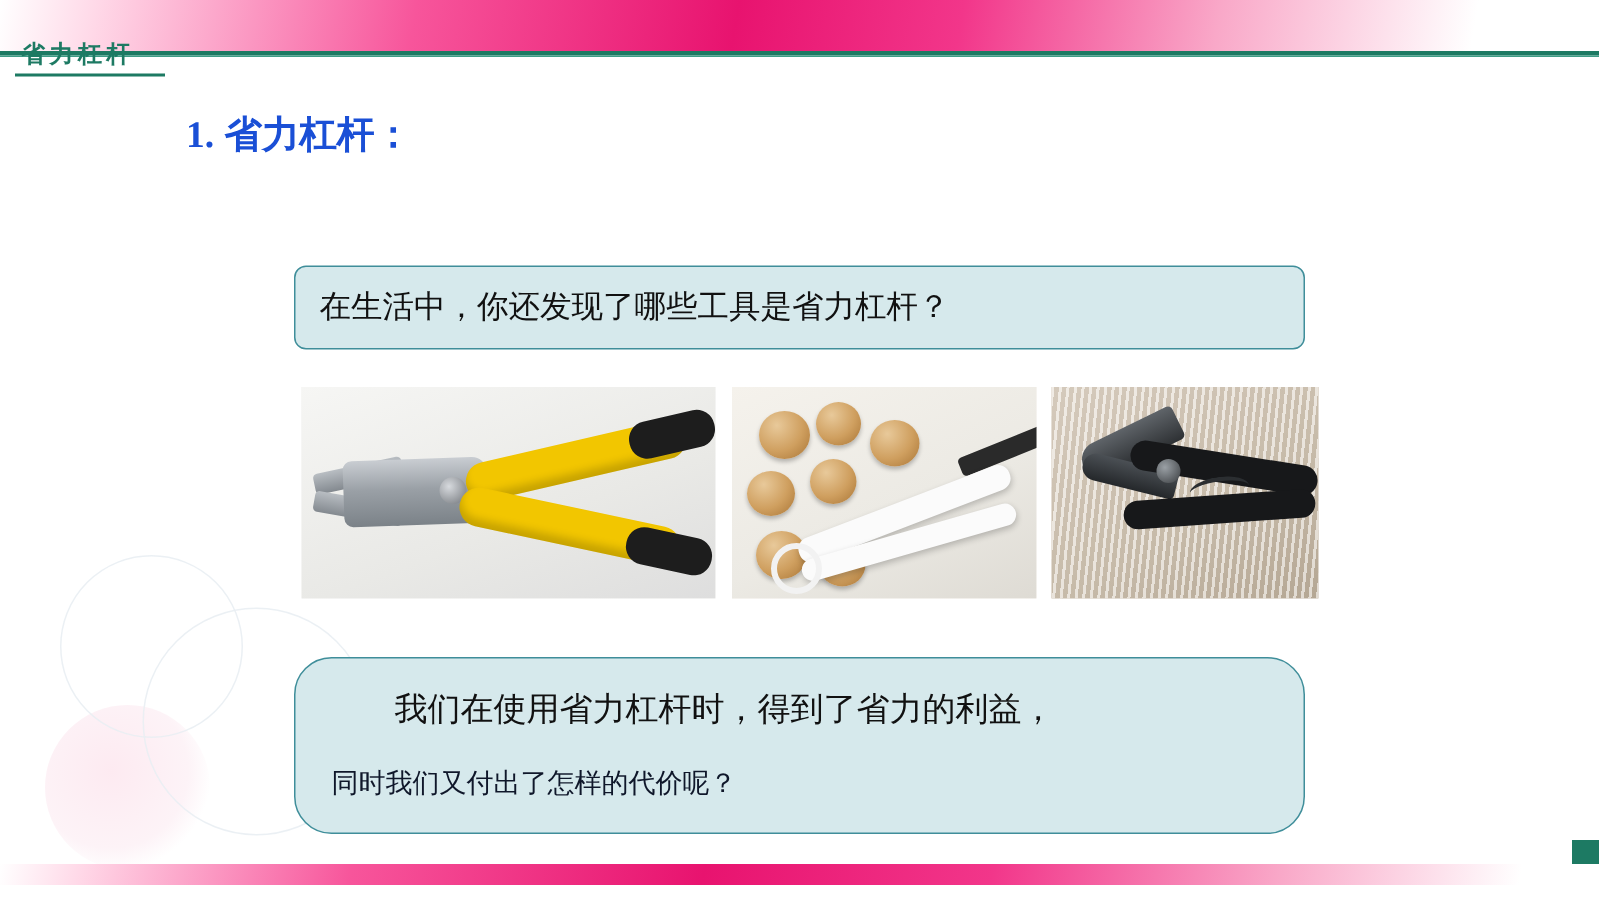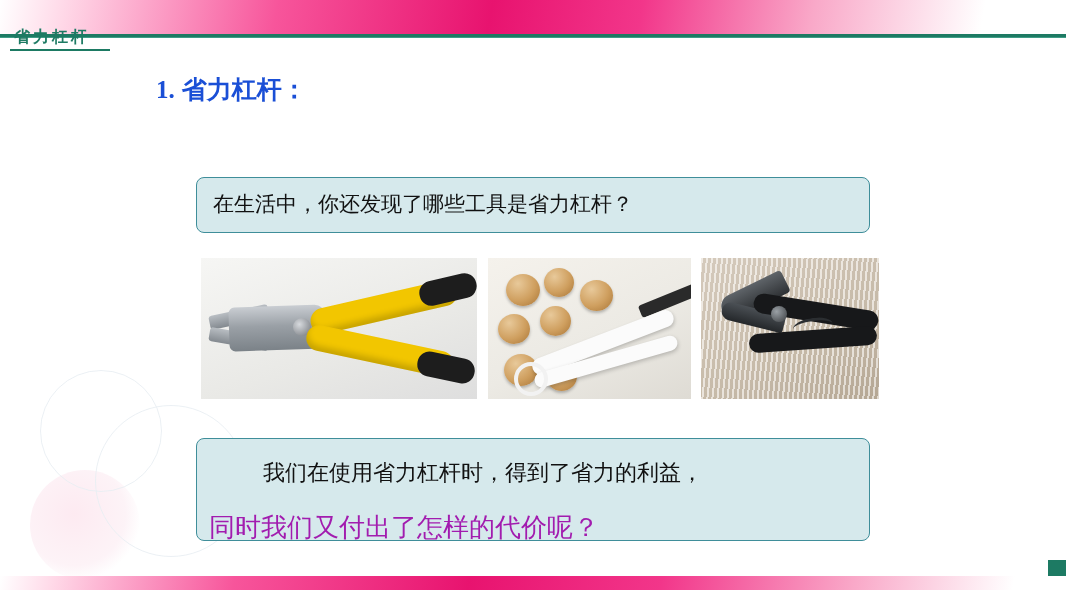--- a/index.html
+++ b/index.html
@@ -134,21 +134,21 @@
     font-size: 42px;
     color: #f1f5f8;
     font-style: italic;
     letter-spacing: 1px;
     font-family: "Liberation Serif", serif;
   }
 
   
   .heading-1 {
     position: absolute;
-    left: 156px;
+    left: 124px;
     top: 73px;
     font-size: 25px;
     color: #1a4fd6;
     font-weight: bold;
     white-space: nowrap;
   }
   .heading-1 .num {
     font-family: "Liberation Serif", serif;
   }
   .sub-line {
@@ -178,36 +178,37 @@
     left: 16px;
     top: 12px;
     font-size: 21px;
     color: #111111;
     white-space: nowrap;
   }
   .qbox-2 {
     left: 196px;
     top: 438px;
     width: 674px;
-    height: 103px;
+    height: 118px;
+    border-radius: 25px;
   }
   .qbox-2 .qtext-l1 {
     position: absolute;
     left: 66px;
     top: 19px;
     font-size: 22px;
     color: #111111;
     white-space: nowrap;
   }
   .qbox-2 .qtext-l2 {
     position: absolute;
-    left: 12px;
+    left: 24px;
     top: 71px;
-    font-size: 26px;
-    color: #a21caf;
+    font-size: 18px;
+    color: #0f172a;
     white-space: nowrap;
   }
 
   
   .photos {
     position: absolute;
     left: 201px;
     top: 258px;
     width: 678px;
     height: 141px;

